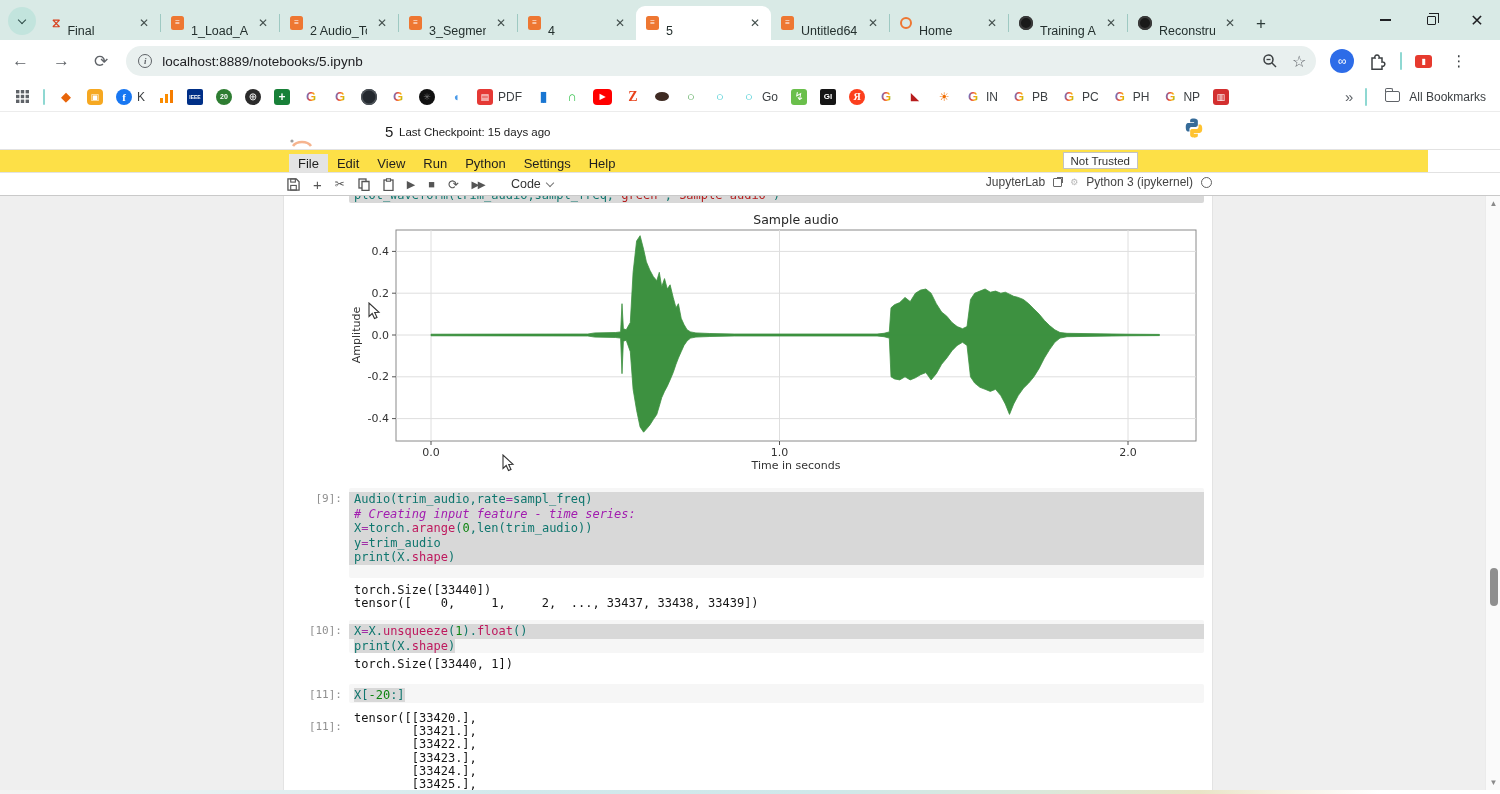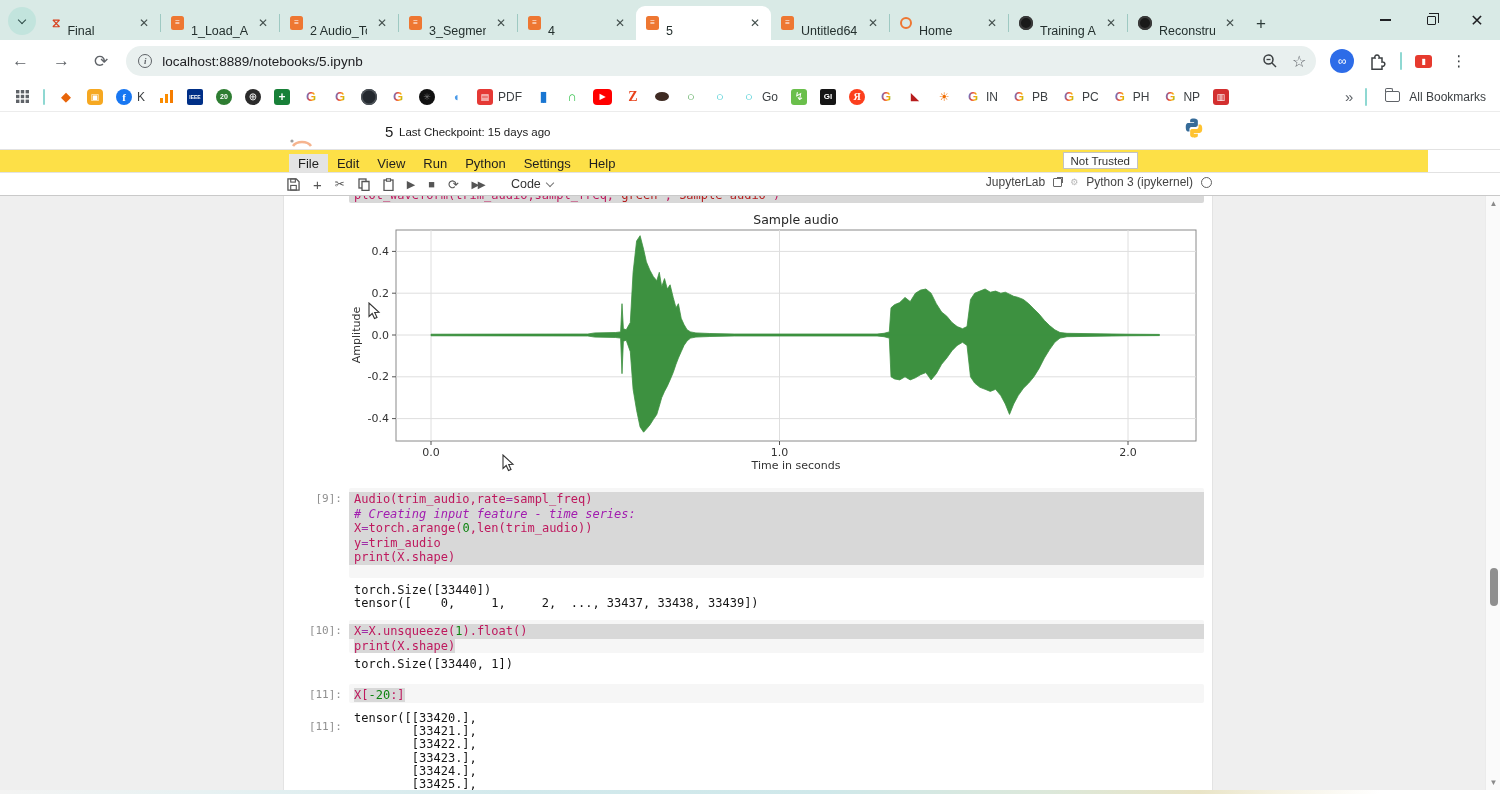--- a/index.html
+++ b/index.html
@@ -118,21 +118,21 @@
   #divider-strong { top:195px; background:#c9c9c9; }
   
   #content { position:absolute; top:196px; left:0; width:1500px; height:594px; background:#efefef; }
   #sheet { position:absolute; left:283px; top:0; width:930px; height:594px; background:#fff;
     border-left:1px solid #e3e3e3; border-right:1px solid #e3e3e3; overflow:hidden; }
   .codebox { position:absolute; left:65px; width:855px; background:#f6f6f6; border-radius:2px; }
   .cline { height:14.5px; white-space:pre; padding-left:5px;
     font:12px/14.5px "DejaVu Sans Mono",monospace; }
   .cline.sel { background:#d8d8d8; }
   .isel { background:#d8d8d8; }
-  .sd{color:#be185d} .so{color:#a02fa8} .sf{color:#be185d} .sn{color:#0e8410}
+  .sd{color:#0f766e} .so{color:#a02fa8} .sf{color:#be185d} .sn{color:#0e8410}
   .sc{color:#a21caf;font-style:italic} .ss{color:#b42020}
   .prompt { position:absolute; left:0; width:58px; text-align:right;
     font:11px "DejaVu Sans Mono",monospace; color:#8f8f8f; }
   .outtext { position:absolute; left:70px; margin:0; white-space:pre;
     font:12px/13.2px "DejaVu Sans Mono",monospace; color:#141414; }
   #clipbox { top:-1px; height:8px; overflow:hidden; background:#d8d8d8; }
   #clipbox .cline { margin-top:-7px; }
   
   #vsb { position:absolute; right:0; top:196px; height:594px; width:15px; background:#fafafa;
     border-left:1px solid #ebebeb; }

